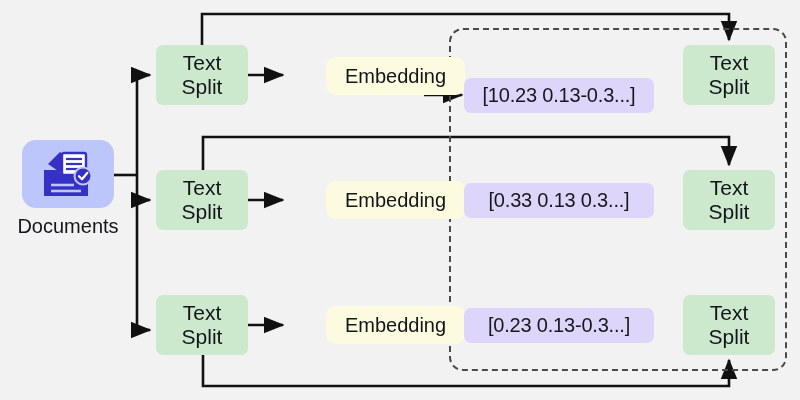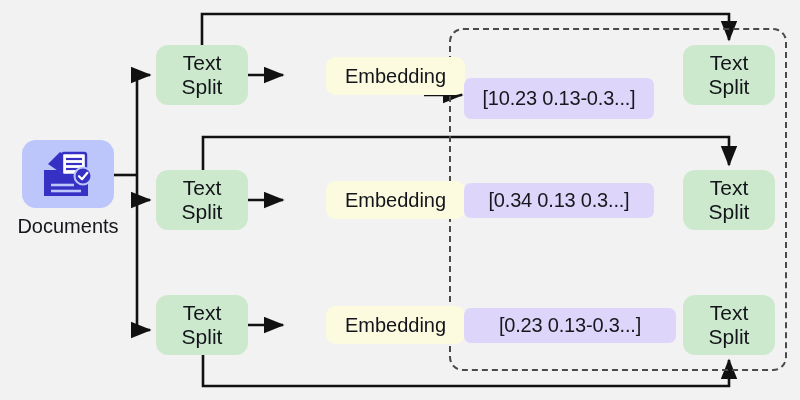--- a/index.html
+++ b/index.html
@@ -29,21 +29,21 @@
     box-sizing: border-box;
     display: flex;
     align-items: center;
     justify-content: center;
     text-align: center;
     line-height: 1.12;
     color: #13151a;
   }
   .node-split {
     background: #cce9cd;
-    border-radius: 12px;
+    border-radius: 7px;
     font-size: 21px;
     white-space: pre-line;
   }
   .node-embed {
     background: #fcfbe0;
     border-radius: 9px;
     font-size: 20px;
     margin-left: 41px;
   }
   .node-vec {
@@ -149,31 +149,31 @@
       </g>
     </svg>
   </div>
   <div class="docs-label" style="left:-2px; top:215px;">Documents</div>
 
   <div class="vector-store-frame" style="left:449px; top:28px; width:338px; height:343px;"></div>
 
   <div class="node node-split" style="left:156px; top:45px; width:92px; height:60px;">Text
 Split</div>
   <div class="node node-embed" style="left:285px; top:57px; width:139px; height:38px;">Embedding</div>
-  <div class="node node-vec" style="left:464px; top:78px; width:190px; height:41px;">[10.23 0.13-0.3...]</div>
+  <div class="node node-vec" style="left:464px; top:78px; width:190px; height:35px;">[10.23 0.13-0.3...]</div>
   <div class="node node-split" style="left:683px; top:45px; width:92px; height:60px;">Text
 Split</div>
 
   <div class="node node-split" style="left:156px; top:170px; width:92px; height:60px;">Text
 Split</div>
   <div class="node node-embed" style="left:285px; top:181px; width:139px; height:38px;">Embedding</div>
-  <div class="node node-vec" style="left:464px; top:183px; width:190px; height:35px;">[0.34 0.13 0.3...]</div>
+  <div class="node node-vec" style="left:464px; top:183px; width:190px; height:35px;">[0.33 0.13 0.3...]</div>
   <div class="node node-split" style="left:683px; top:170px; width:92px; height:60px;">Text
 Split</div>
 
   <div class="node node-split" style="left:156px; top:295px; width:92px; height:60px;">Text
 Split</div>
   <div class="node node-embed" style="left:285px; top:306px; width:139px; height:38px;">Embedding</div>
-  <div class="node node-vec" style="left:464px; top:308px; width:212px; height:35px;">[0.23 0.13-0.3...]</div>
+  <div class="node node-vec" style="left:464px; top:308px; width:190px; height:35px;">[0.23 0.13-0.3...]</div>
   <div class="node node-split" style="left:683px; top:295px; width:92px; height:60px;">Text
 Split</div>
 
 </div>
 
 </body></html>

